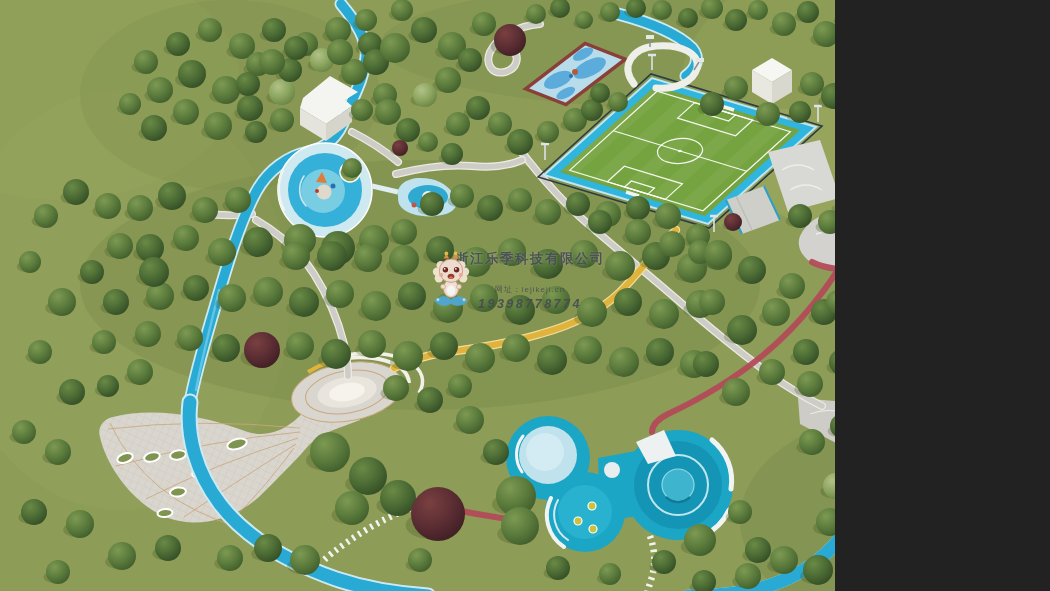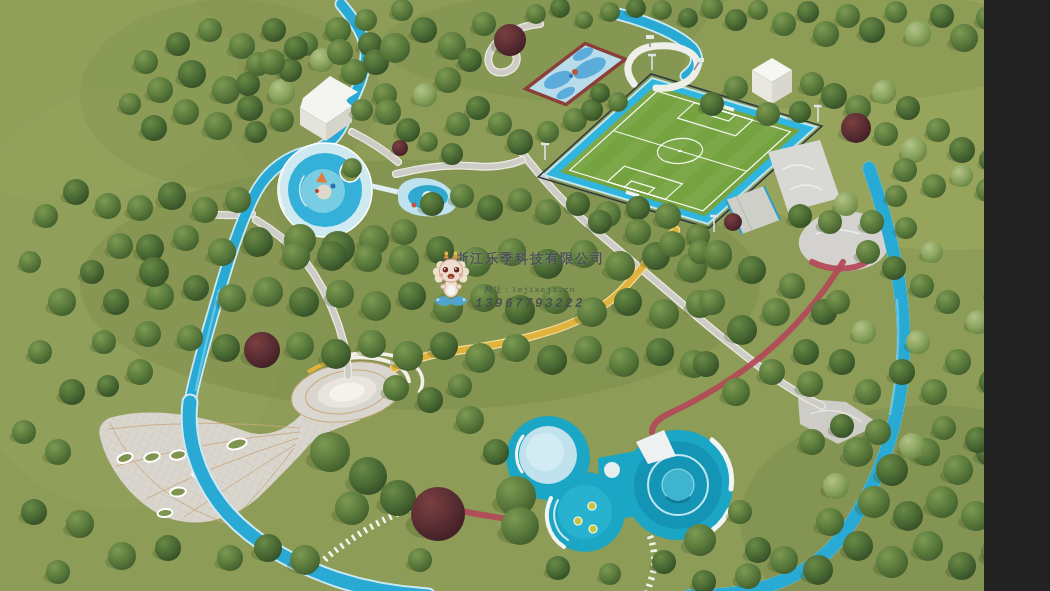--- a/index.html
+++ b/index.html
@@ -1,17 +1,17 @@
 <!DOCTYPE html>
 <html style="--grass: #8d9c57; --grass-light: #a3b164; --grass-dark: #718645; --path-blue: #29aad4; --path-blue-edge: #cdeaf4; --path-gray: #cdccc6; --path-yellow: #e0b43c; --path-red: #b34b59; --field-turf: #74a33f; --field-apron: #2fb5de; --field-line: #ffffff; --court-base: #b8dcea; --court-blob: #4aa3d8; --court-border: #8a4038; --pool-teal: #1ba6c6; --pool-light: #bfe2ed; --water-splash: #35b0d8; --plaza: #d9d6cf; --plaza-line: #c9a87c; --building: #f4f4f0; --fence: #2e3a44; --tree-green: #5a7a3c; --tree-dark: #4a6a34; --tree-pale: #8aa45e; --tree-maroon: #5a2d33;"><head>
 <meta charset="utf-8">
 <style>
   html,body{margin:0;padding:0;background:#222;}
-  .stage{position:relative;width:984px;height:591px;overflow:hidden;
-         background:var(--grass,#8d9c57);font-family:Liberation Mono, monospace;}
+  .stage{position:relative;width:835px;height:591px;overflow:hidden;
+         background:var(--grass,#8d9c57);font-family:Liberation Sans, sans-serif;}
   .stage svg{position:absolute;left:0;top:0;}
   
   .gpath-e{stroke:#ecebe2;stroke-width:8;fill:none;stroke-linecap:round}
   .gpath{stroke:var(--path-gray,#cdccc6);stroke-width:5.5;fill:none;stroke-linecap:round}
   .bpath-e{stroke:var(--path-blue-edge,#cdeaf4);stroke-width:13;fill:none;stroke-linecap:round}
   .bpath{stroke:var(--path-blue,#29aad4);stroke-width:9.5;fill:none;stroke-linecap:round}
   .bpath-w{stroke:var(--path-blue-edge,#cdeaf4);stroke-width:17;fill:none;stroke-linecap:round}
   .bpath-c{stroke:var(--path-blue,#29aad4);stroke-width:13;fill:none;stroke-linecap:round}
   .bpath-hi{stroke:#8fd9ee;stroke-width:2.5;fill:none;opacity:.55;stroke-linecap:round}
   .ypath-e{stroke:#f3dc9c;stroke-width:8.5;fill:none;stroke-linecap:round}
@@ -930,15 +930,15 @@
       <circle cx="23.2" cy="20" r="1" fill="#ffffff"></circle>
           <circle cx="35.2" cy="20" r="1" fill="#ffffff"></circle>
       <circle cx="19.5" cy="26.5" r="2.2" fill="#f2aba1"></circle>
           <circle cx="40.5" cy="26.5" r="2.2" fill="#f2aba1"></circle>
       <ellipse cx="30" cy="28" rx="3.6" ry="2.9" fill="#93352a"></ellipse>
       <ellipse cx="30" cy="29.3" rx="2" ry="1.2" fill="#e2766b"></ellipse>
     </g>
   </svg>
   <div class="wm-company">浙江乐季科技有限公司</div>
   <div class="wm-site">网址：lejikeji.cn</div>
-  <div class="wm-phone">13967793222</div>
+  <div class="wm-phone">19398778774</div>
 </div>
 </div>
 
 </body></html>

